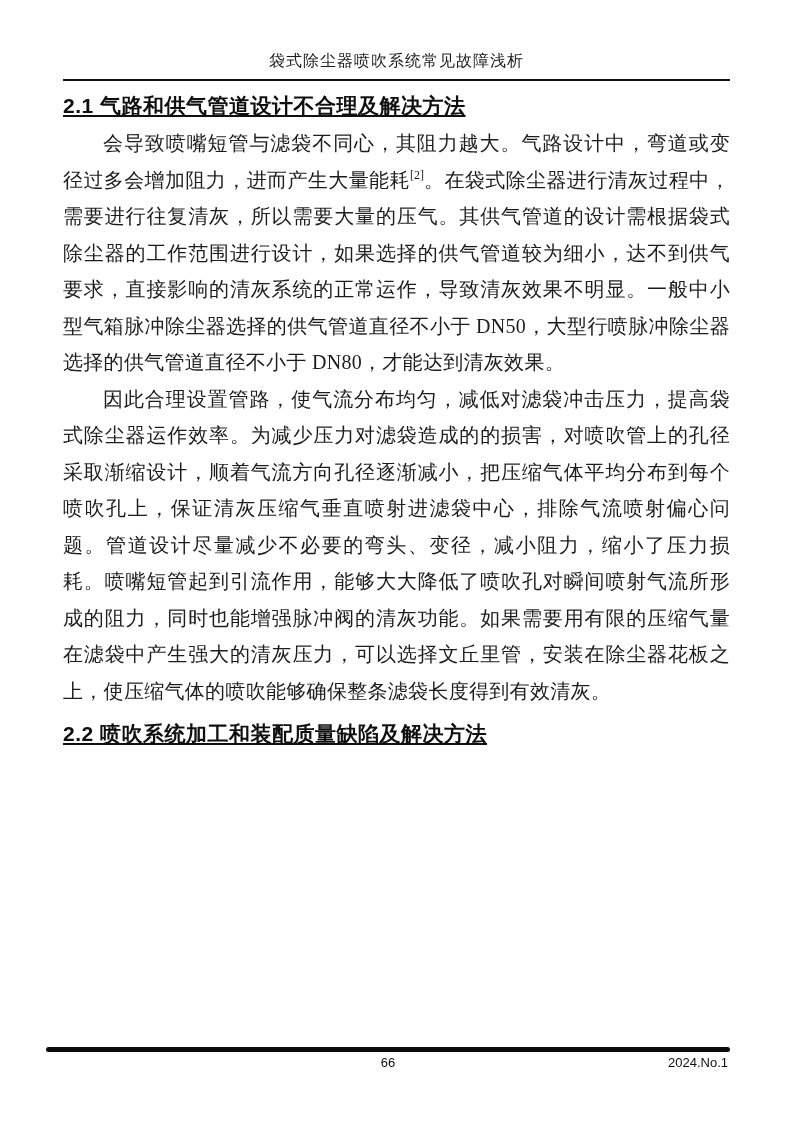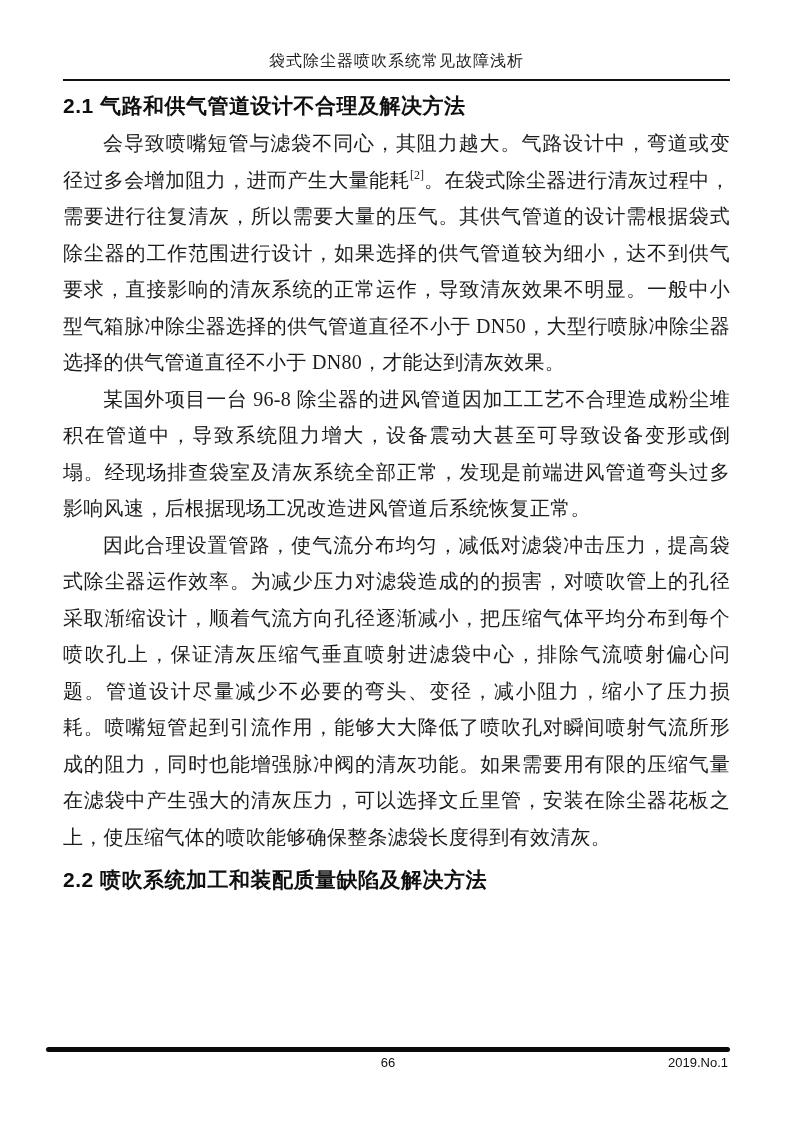--- a/index.html
+++ b/index.html
@@ -29,20 +29,21 @@
     color: #1b1b1b;
   }
   h2.section-heading {
     font-family: "Liberation Sans", "DejaVu Sans", sans-serif;
     font-weight: bold;
     font-size: 21px;
     line-height: 30px;
     margin: 10px 0 4px 0;
     color: #0f0f0f;
     letter-spacing: 0.5px;
+    text-decoration: underline;
   }
   p.para {
     font-size: 20px;
     line-height: 36.5px;
     text-align: justify;
     text-indent: 2em;
     color: #1c1c1c;
     letter-spacing: 0.3px;
   }
   sup.cite {
@@ -89,32 +90,31 @@
 
     <header class="doc-header">
       <div class="doc-title">袋式除尘器喷吹系统常见故障浅析</div>
     </header>
 
     <section>
       <h2 class="section-heading">2.1 气路和供气管道设计不合理及解决方法</h2>
 
       <p class="para"><span>会导致喷嘴短管与滤袋不同心，其阻力越大。气路设计中，弯道或变径过多会增加阻力，进而产生大量能耗</span><sup class="cite">[2]</sup><span>。在袋式除尘器进行清灰过程中，需要进行往复清灰，所以需要大量的压气。其供气管道的设计需根据袋式除尘器的工作范围进行设计，如果选择的供气管道较为细小，达不到供气要求，直接影响的清灰系统的正常运作，导致清灰效果不明显。一般中小型气箱脉冲除尘器选择的供气管道直径不小于 DN50，大型行喷脉冲除尘器选择的供气管道直径不小于 DN80，才能达到清灰效果。</span></p>
 
-      <p class="para"><span>某国外项目一台 96-8 除尘器的进风管道因加工工艺不合理造成粉尘堆积在管道中，导致系统阻力增大，设备震动大甚至可导致设备变形或倒塌。经现场排查袋室及清灰系统全部正常，发现是前端进风管道弯头过多影响风速，后根据现场工况改造进风管道后系统恢复正常。</span></p>
 
       <p class="para"><span>因此合理设置管路，使气流分布均匀，减低对滤袋冲击压力，提高袋式除尘器运作效率。为减少压力对滤袋造成的的损害，对喷吹管上的孔径采取渐缩设计，顺着气流方向孔径逐渐减小，把压缩气体平均分布到每个喷吹孔上，保证清灰压缩气垂直喷射进滤袋中心，排除气流喷射偏心问题。管道设计尽量减少不必要的弯头、变径，减小阻力，缩小了压力损耗。喷嘴短管起到引流作用，能够大大降低了喷吹孔对瞬间喷射气流所形成的阻力，同时也能增强脉冲阀的清灰功能。如果需要用有限的压缩气量在滤袋中产生强大的清灰压力，可以选择文丘里管，安装在除尘器花板之上，使压缩气体的喷吹能够确保整条滤袋长度得到有效清灰。</span></p>
     </section>
 
     <section>
       <h2 class="section-heading">2.2 喷吹系统加工和装配质量缺陷及解决方法</h2>
 
     </section>
 
   </div>
 
   <footer class="doc-footer">
     <div class="footer-bar"></div>
     <div class="footer-row">
       <span class="page-num">66</span>
-      <span class="issue">2019.No.1</span>
+      <span class="issue">2024.No.1</span>
     </div>
   </footer>
 </main>
 
 </body></html>

